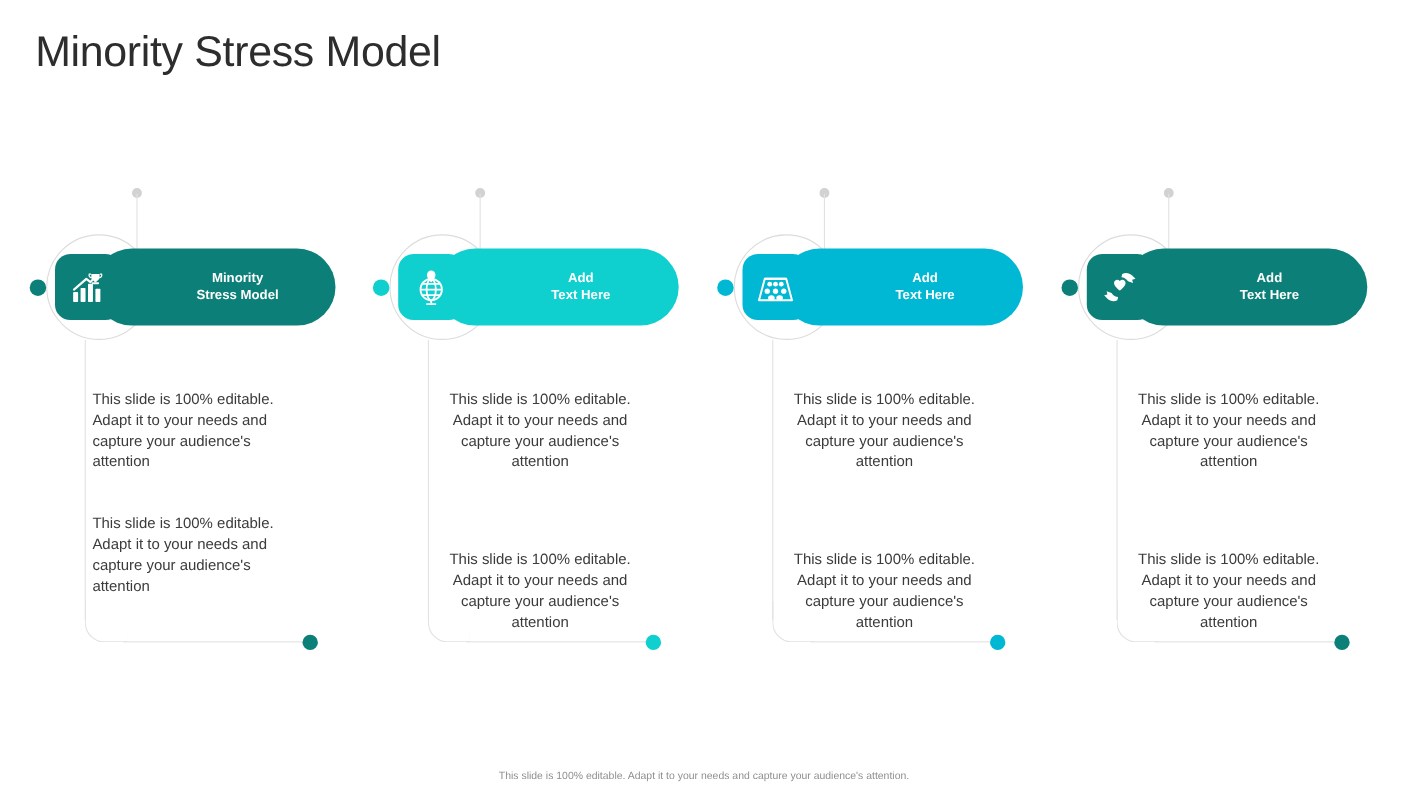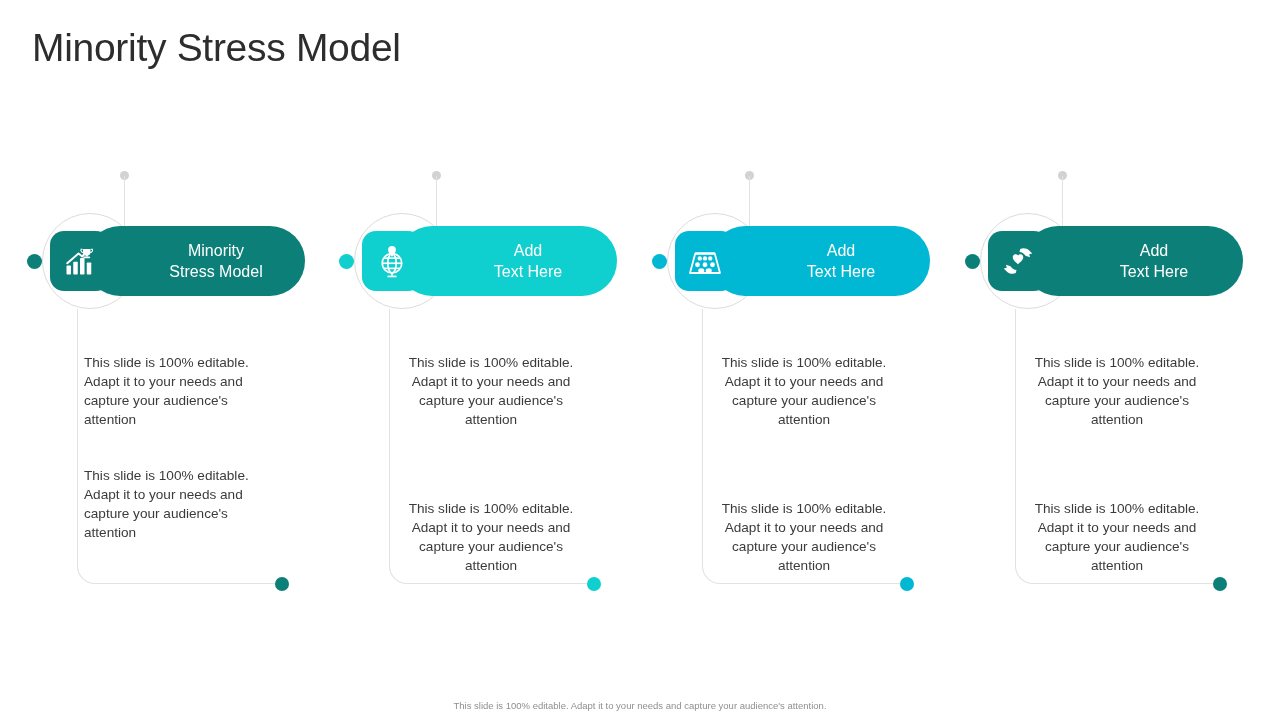--- a/index.html
+++ b/index.html
@@ -91,22 +91,22 @@
     height: 70px;
     border-radius: 35px;
     display: flex;
     align-items: center;
     justify-content: flex-end;
     box-sizing: border-box;
     padding-right: 14px;
   }
   .pill-label {
     color: #ffffff;
-    font-size: 16px;
-    font-weight: normal;
+    font-size: 12px;
+    font-weight: bold;
     line-height: 1.32;
     text-align: center;
     width: 150px;
     white-space: pre-line;
   }
 
   
   .icon-tile {
     position: absolute;
     left: 50px;

